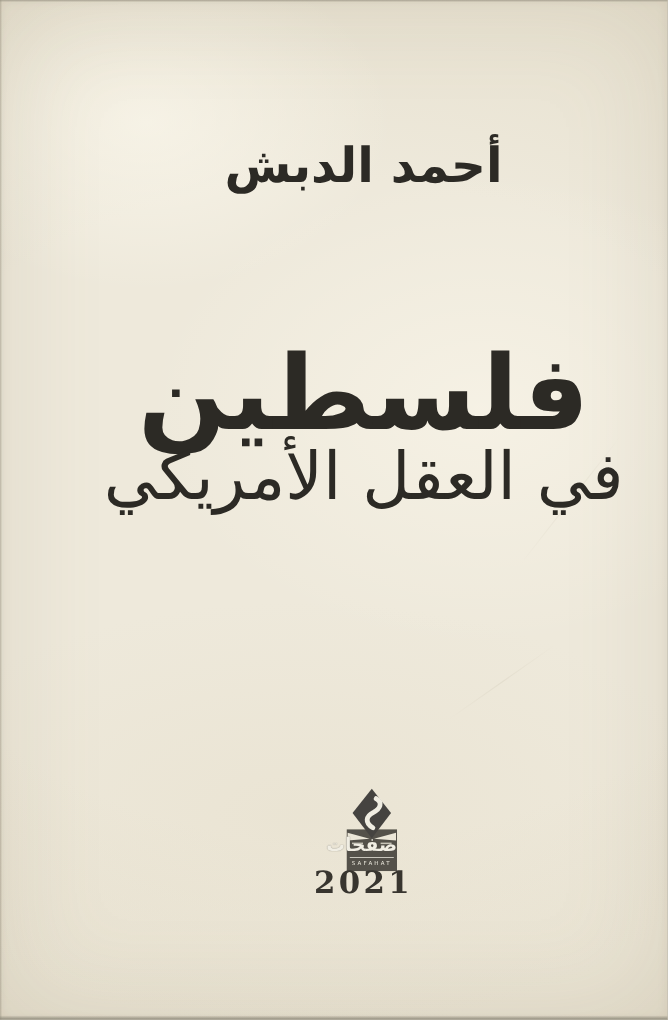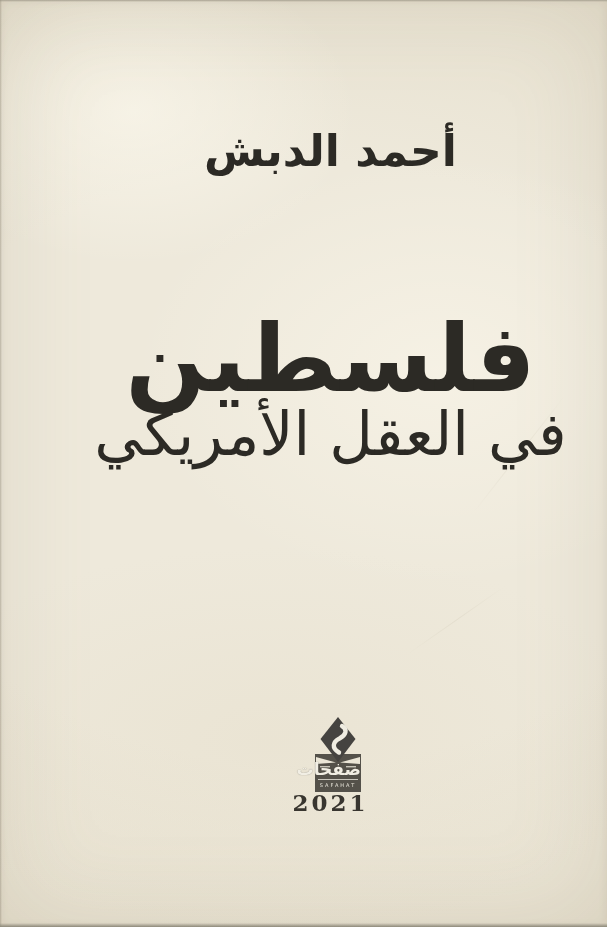--- a/index.html
+++ b/index.html
@@ -44,21 +44,21 @@
     position:absolute;left:0;right:0;top:46px;text-align:center;
     font-size:17px;font-weight:bold;color:#f1eee4;direction:rtl;line-height:14px;
     text-shadow:0 0 1px rgba(60,58,52,.6);
   }
   .logo .lat{
     position:absolute;left:3px;right:3px;top:63px;text-align:center;
     font-size:5px;letter-spacing:2px;color:#eae7dc;
     border-top:1px solid rgba(240,238,228,.75);padding-top:2px;line-height:7px;
     font-family:"DejaVu Sans",sans-serif;
   }
-  .pubyear{top:790px;font-family:"DejaVu Serif",serif;font-size:23px;font-weight:bold;
+  .pubyear{top:790px;font-family:"DejaVu Serif",serif;font-size:28px;font-weight:bold;
     letter-spacing:3px;color:#38352f;line-height:26px;}
 </style>
 </head>
 <body>
 
 <div class="page">
   <div class="edge-top"></div>
   <div class="edge-left"></div>
   <div class="edge-bottom"></div>
   <div class="crease crease1"></div>

